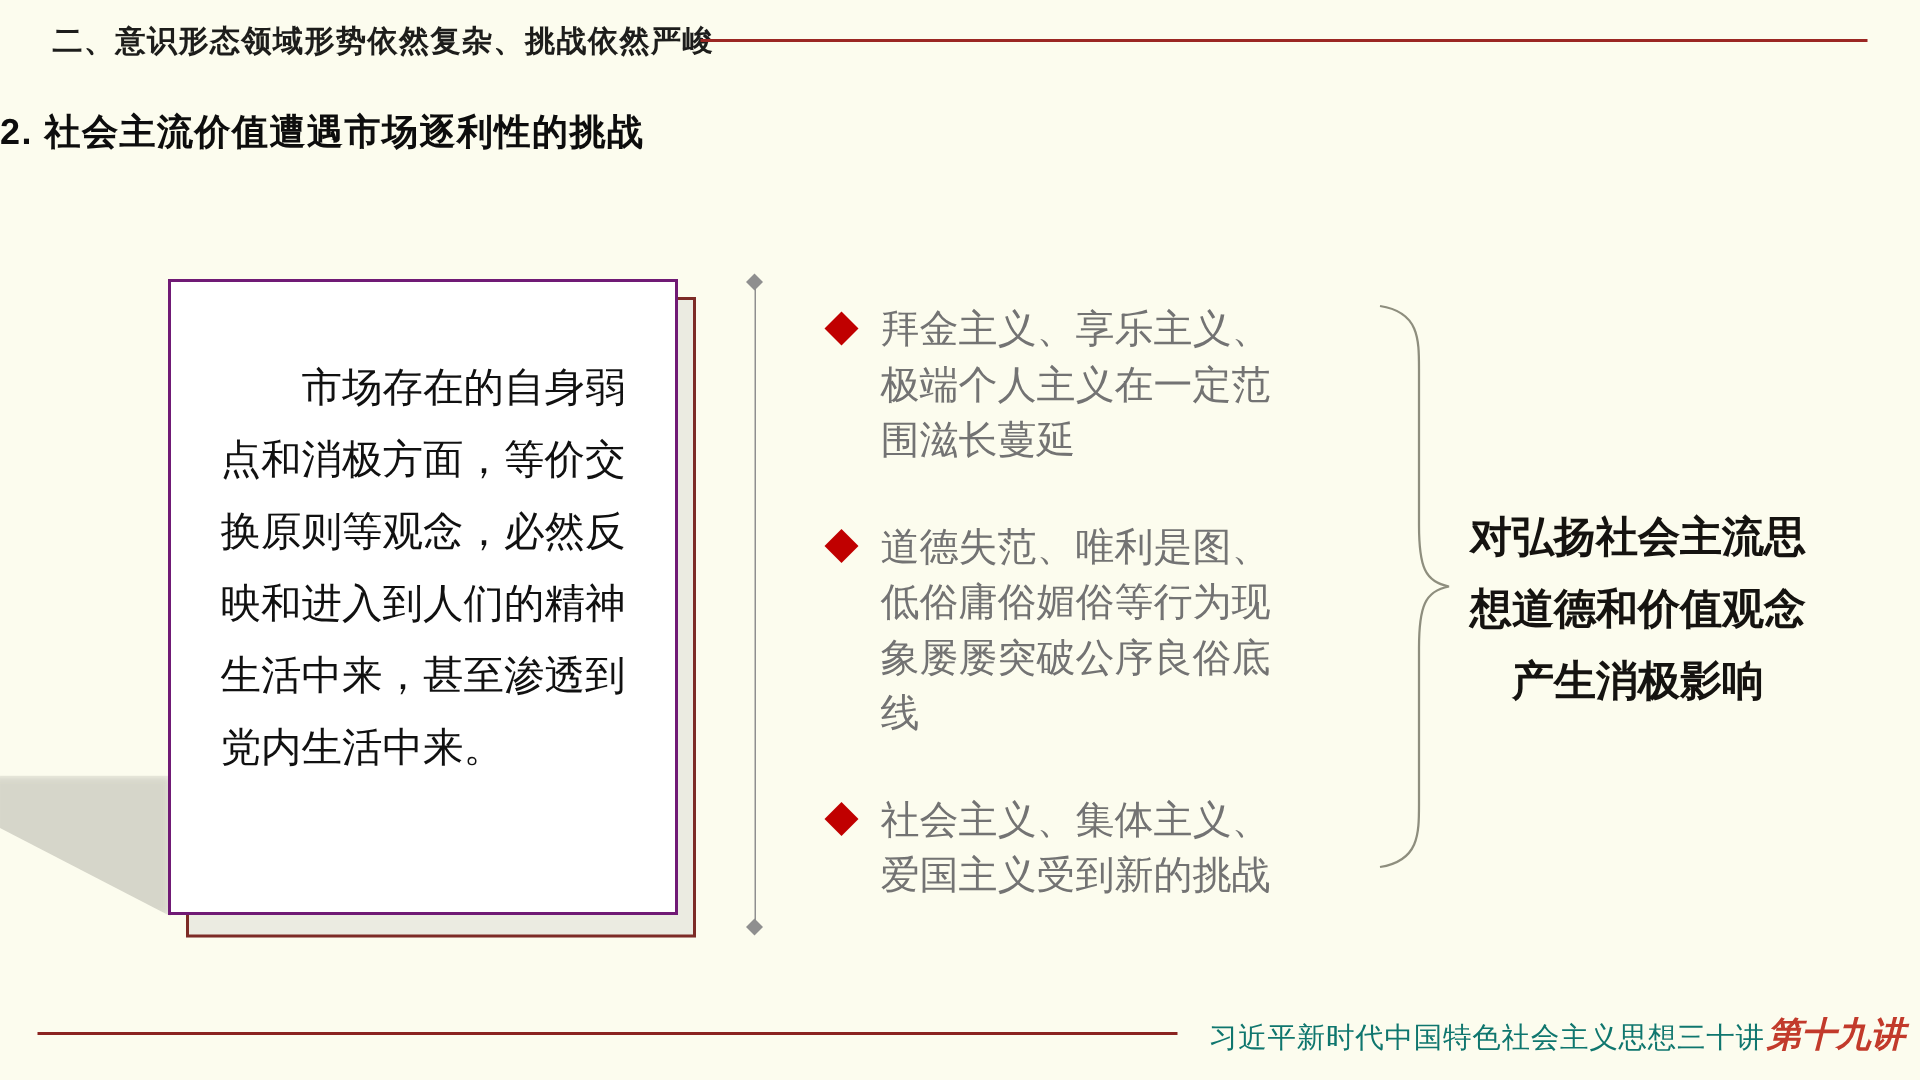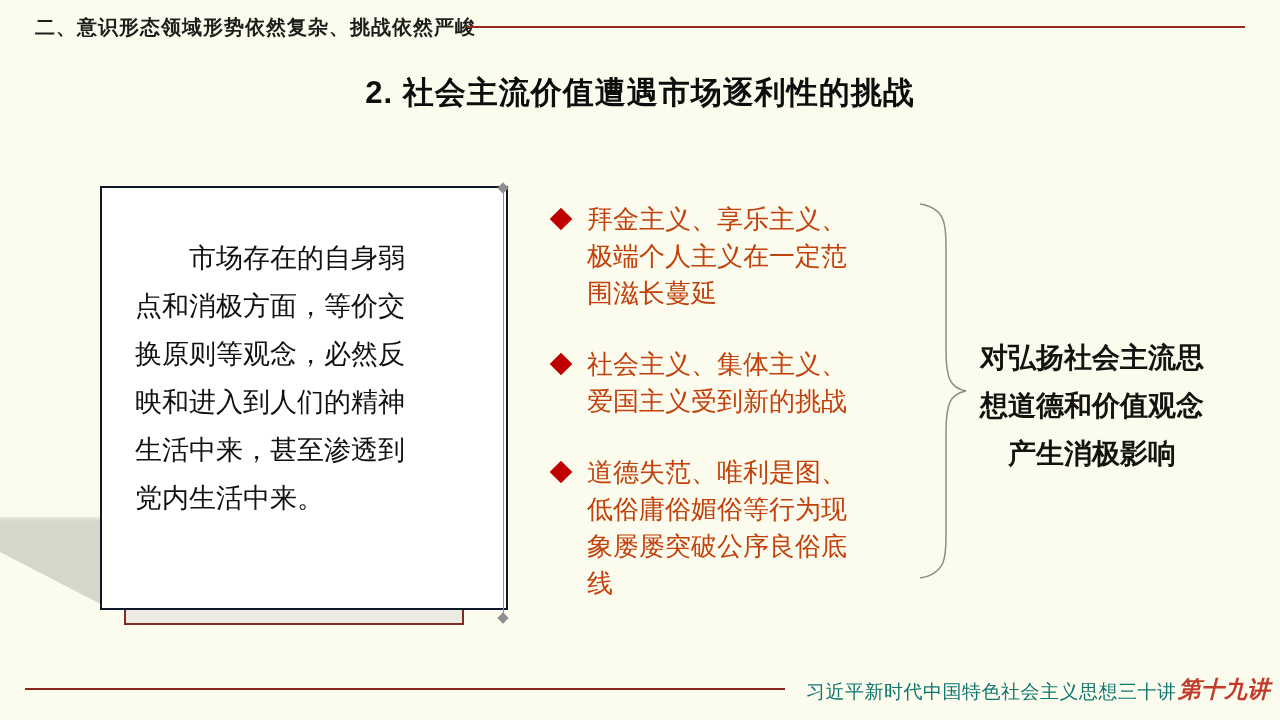--- a/index.html
+++ b/index.html
@@ -15,36 +15,36 @@
     position:absolute; left:35px; top:14px;
     font-size:20px; font-weight:bold; color:#1d1d1b; letter-spacing:1px;
     white-space:nowrap;
   }
   .header-line {
     position:absolute; left:467px; top:26px; width:778px; height:2px;
     background:#9b2723;
   }
   
   .slide-title {
-    position:absolute; left:0; right:0; top:72px; text-align:center;
-    font-size:31px; font-weight:900; color:#0d0d0d; letter-spacing:1px;
+    position:absolute; left:0; right:0; top:72px; text-align:left;
+    font-size:24px; font-weight:900; color:#0d0d0d; letter-spacing:1px;
   }
   
   .box-shadow-wedge {
     position:absolute; left:-6px; top:517px; width:120px; height:94px;
     background:#cfcfc3; opacity:.85; filter:blur(3px);
     clip-path:polygon(0 0, 100% 0, 100% 100%, 0 34%);
   }
   .box-back {
     position:absolute; left:124px; top:198px; width:340px; height:427px;
     border:2px solid #7d2b26; background:#ebebe1; box-sizing:border-box;
   }
   .box-front {
-    position:absolute; left:100px; top:186px; width:408px; height:424px;
-    border:2px solid #0f172a; background:#ffffff; box-sizing:border-box;
+    position:absolute; left:112px; top:186px; width:340px; height:424px;
+    border:2px solid #701a75; background:#ffffff; box-sizing:border-box;
     padding:46px 31px 0 33px;
   }
   .box-front .box-text {
     font-size:27px; line-height:48px; color:#111;
     white-space:pre-line;
   }
   
   .divider-line {
     position:absolute; left:503px; top:190px; width:1px; height:430px;
     background:#8f8f8f;
@@ -59,21 +59,21 @@
   .bullet-list {
     position:absolute; left:551px; top:201px; width:350px;
     list-style:none; margin:0; padding:0;
   }
   .bullet-item { display:flex; margin:0 0 34px 0; }
   .bullet-marker {
     flex:none; width:16px; height:16px; background:#c00000;
     transform:rotate(45deg); margin:10px 18px 0 2px;
   }
   .bullet-text {
-    font-size:26px; line-height:37px; color:#c2410c;
+    font-size:26px; line-height:37px; color:#737373;
     white-space:pre-line;
   }
   
   .brace-svg { position:absolute; left:916px; top:202px; }
   
   .conclusion-text {
     position:absolute; left:972px; top:334px; width:240px;
     text-align:center; font-size:28px; font-weight:900; line-height:48px;
     color:#151310; white-space:pre-line;
   }
@@ -119,29 +119,29 @@
 
   <ul class="bullet-list">
     <li class="bullet-item">
       <span class="bullet-marker"></span>
       <span class="bullet-text">拜金主义、享乐主义、
 极端个人主义在一定范
 围滋长蔓延</span>
     </li>
     <li class="bullet-item">
       <span class="bullet-marker"></span>
-      <span class="bullet-text">社会主义、集体主义、
-爱国主义受到新的挑战</span>
-    </li>
-    <li class="bullet-item">
-      <span class="bullet-marker"></span>
       <span class="bullet-text">道德失范、唯利是图、
 低俗庸俗媚俗等行为现
 象屡屡突破公序良俗底
 线</span>
+    </li>
+    <li class="bullet-item">
+      <span class="bullet-marker"></span>
+      <span class="bullet-text">社会主义、集体主义、
+爱国主义受到新的挑战</span>
     </li>
   </ul>
 
   <svg class="brace-svg" width="54" height="378" viewBox="0 0 54 378">
     <path d="M4,2 C30,6 30,24 30,44 L30,148 C30,176 34,186 50,189 C34,192 30,202 30,230 L30,334 C30,354 30,372 4,376" fill="none" stroke="#8e8e7e" stroke-width="1.5"></path>
   </svg>
 
   <div class="conclusion-text">对弘扬社会主流思
 想道德和价值观念
 产生消极影响</div>

